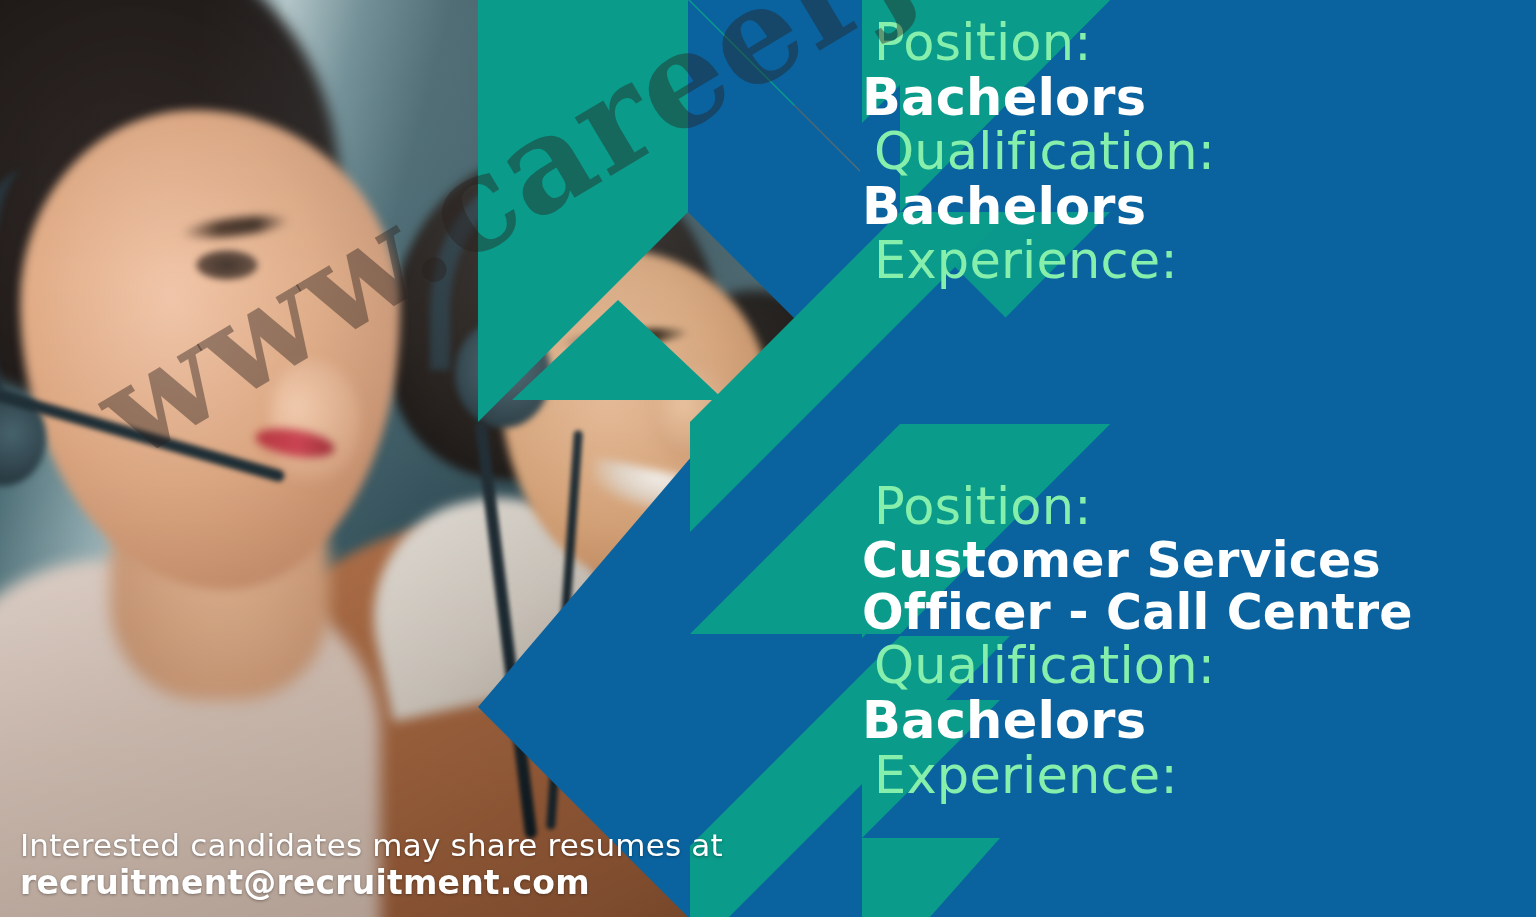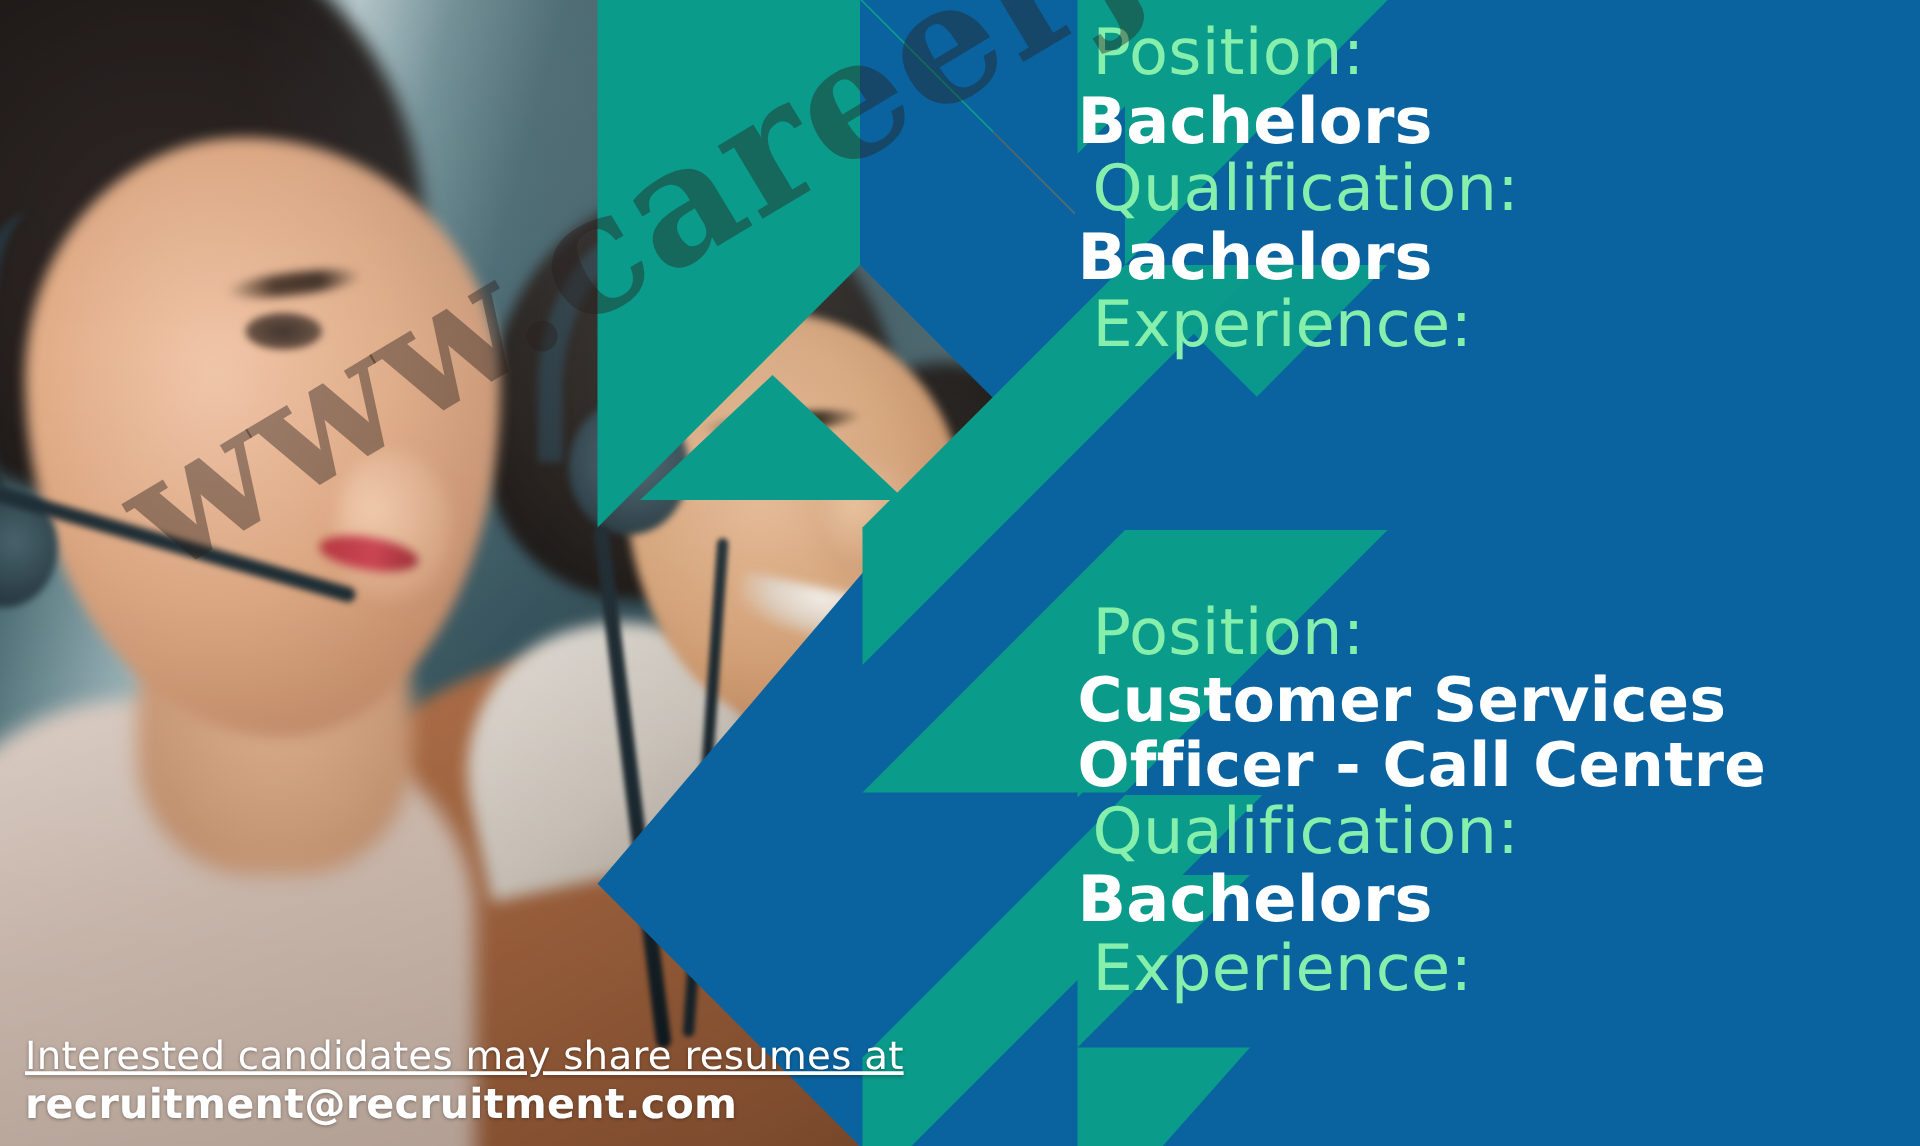--- a/index.html
+++ b/index.html
@@ -271,21 +271,20 @@
   .contact {
     position:absolute;
     left:20px; bottom:14px;
     width:720px;
     color:#ffffff;
     text-shadow:0 1px 3px rgba(0,0,0,0.35);
   }
   .contact-line1 {
     font-size:31px; font-weight:400; line-height:1.18;
     letter-spacing:0.2px;
-    text-decoration:underline;
   }
   .contact-line2 {
     font-size:33px; font-weight:bold; line-height:1.18;
     letter-spacing:0.2px;
   }
 
   
   .watermark {
     position:absolute;
     left:110px; top:345px;

